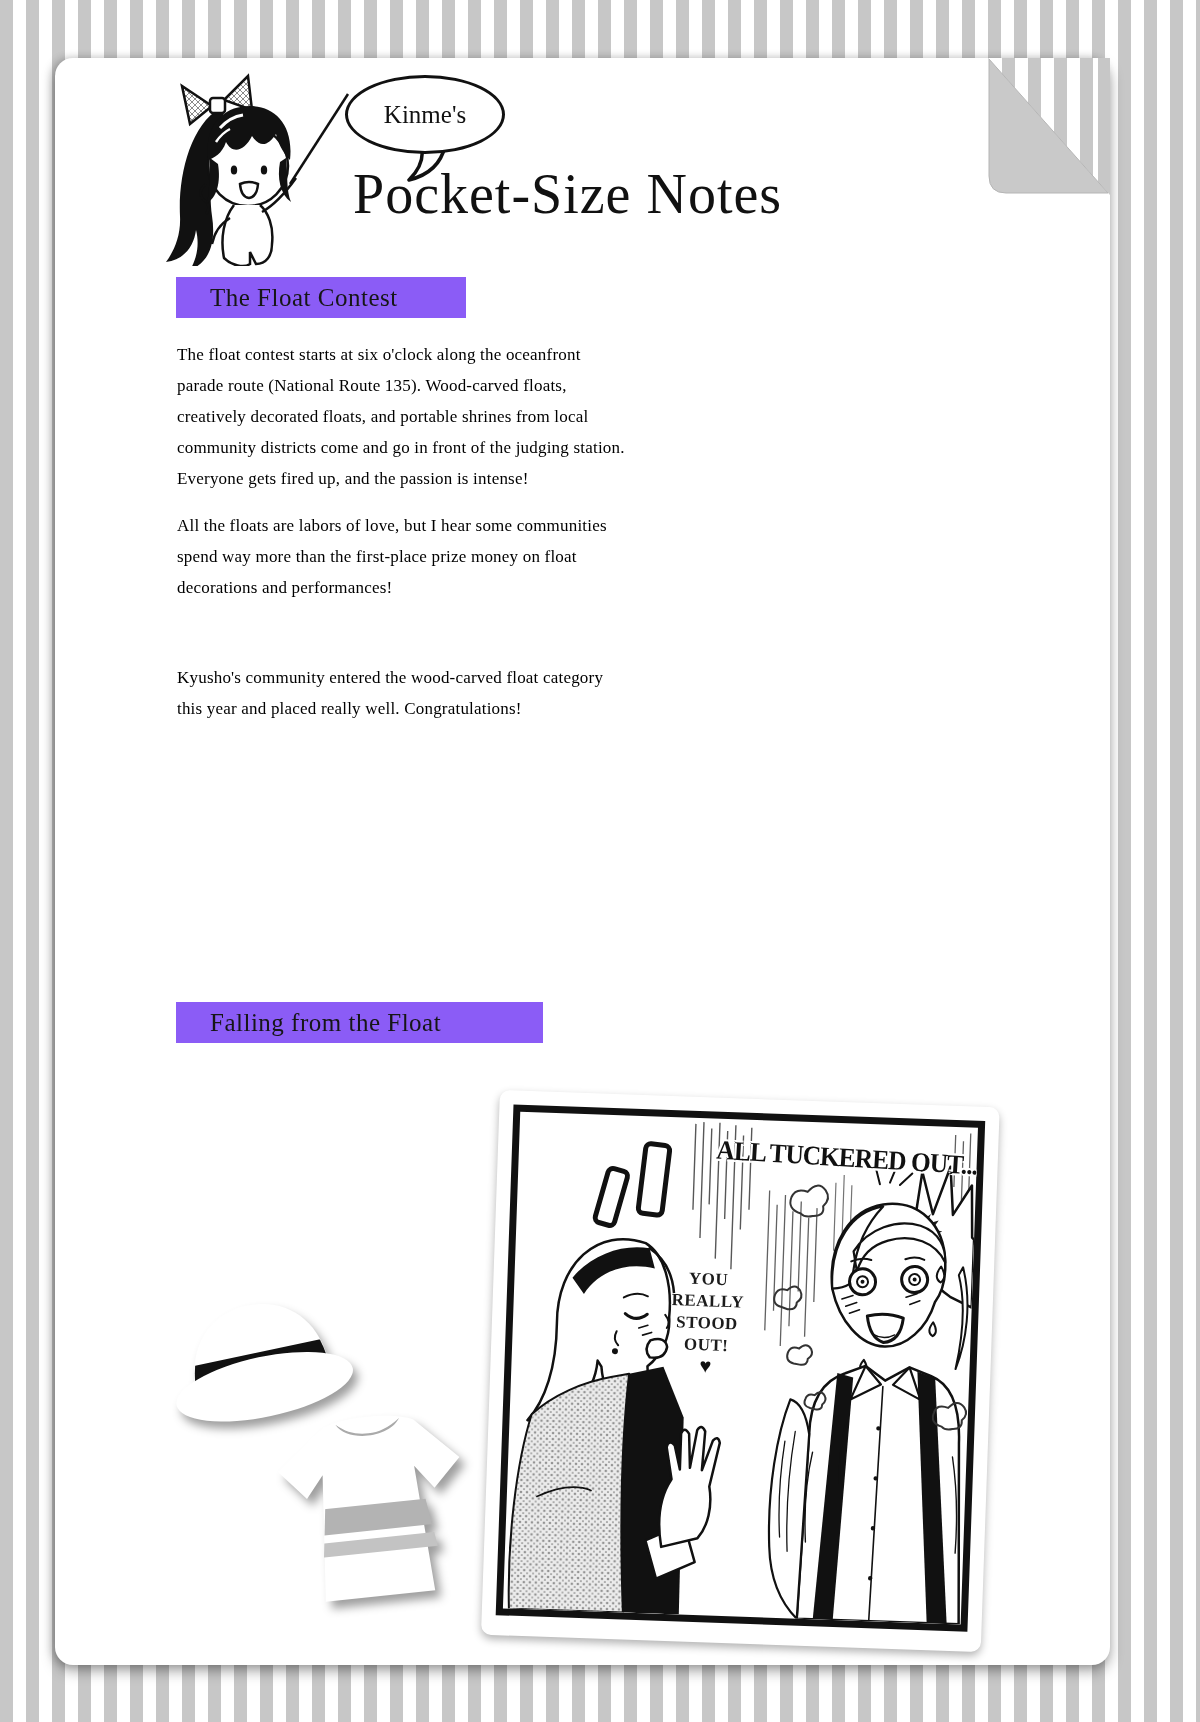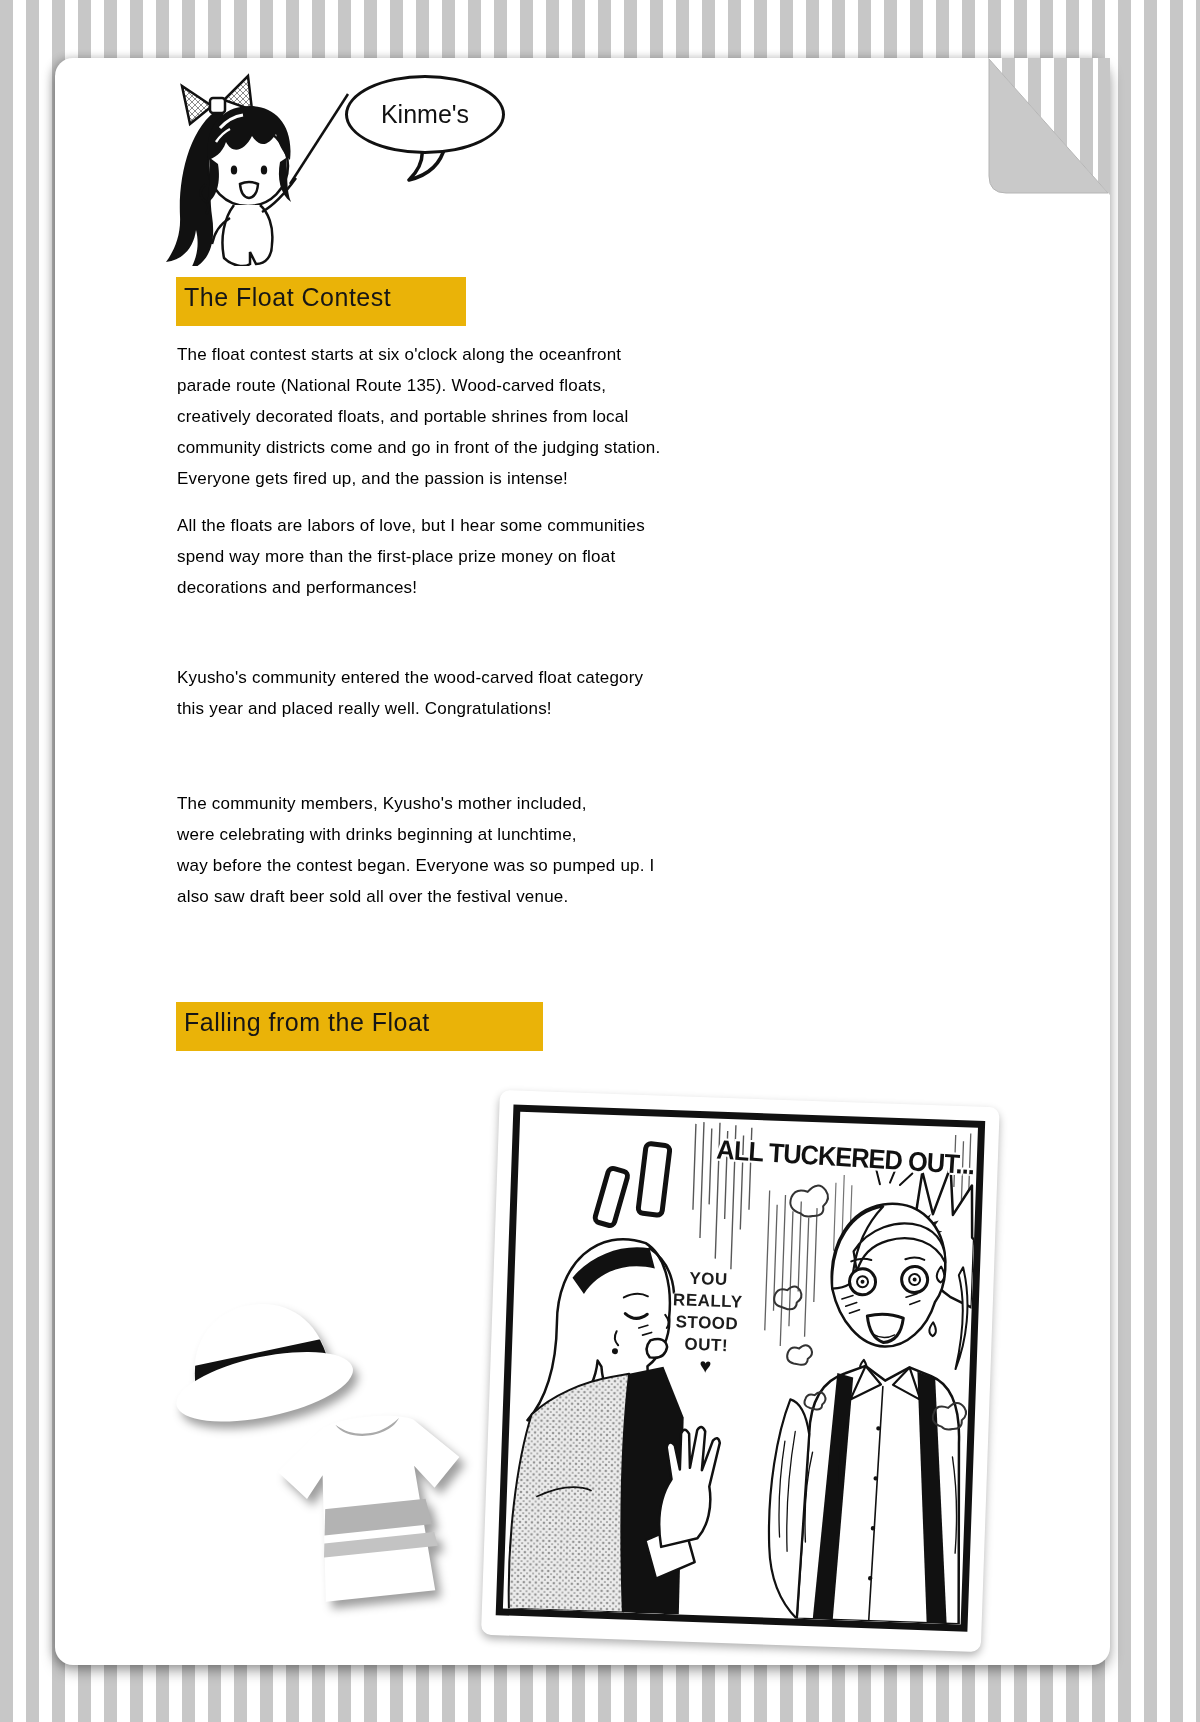--- a/index.html
+++ b/index.html
@@ -1,19 +1,19 @@
 <!DOCTYPE html>
 <html><head>
 <meta charset="utf-8">
 <style>
   html,body{margin:0;padding:0;background:#fff;}
   .stage{
     position:relative;width:1200px;height:1722px;overflow:hidden;
     background:repeating-linear-gradient(90deg,#c7c7c7 0 13px,#ffffff 13px 26px);
-    font-family:Liberation Sans, sans-serif;color:#222;
+    font-family:Liberation Serif, serif;color:#222;
   }
   .page{
     position:absolute;left:55px;top:58px;width:1055px;height:1607px;
     background:#ffffff;border-radius:18px;
     box-shadow:0 6px 14px rgba(0,0,0,.35), -3px 0 8px rgba(0,0,0,.18);
   }
   
   .fold-bg{
     position:absolute;right:0;top:0;width:122px;height:137px;
     background:repeating-linear-gradient(90deg,#c7c7c7 0 13px,#ffffff 13px 26px);
@@ -29,22 +29,22 @@
     display:flex;align-items:center;justify-content:center;
     font-size:25px;color:#111;background:#fff;z-index:2;
   }
   .bubble-tail{position:absolute;left:352px;top:86px;width:50px;height:42px;z-index:1;}
   .page-title{
     position:absolute;left:298px;top:104px;font-size:56px;color:#111;
     letter-spacing:1px;white-space:nowrap;
   }
   
   .hbox{
-    position:absolute;left:121px;height:49px;background:#eab308;
-    font-size:25px;color:#161616;line-height:41px;padding-left:8px;
+    position:absolute;left:121px;height:41px;background:#8b5cf6;
+    font-size:25px;color:#161616;line-height:41px;padding-left:34px;
     box-sizing:border-box;letter-spacing:.5px;white-space:nowrap;
   }
   .para{
     position:absolute;left:122px;width:930px;white-space:pre-line;
     font-size:17px;line-height:31px;color:#000000;letter-spacing:.2px;
   }
   
   .hat{position:absolute;left:112px;top:1236px;width:190px;height:130px;
        filter:drop-shadow(5px 7px 5px rgba(0,0,0,.38));}
   .shirt{position:absolute;left:213px;top:1350px;width:215px;height:195px;
@@ -115,37 +115,34 @@
       <path d="M112,146 C126,138 136,126 146,112" stroke="#111" stroke-width="2.5" fill="none"></path>
     </svg>
 
     <div class="bubble">
       <span>Kinme's</span>
     </div>
     <svg class="bubble-tail" viewBox="0 0 50 42">
       <path d="M14,0 C18,14 12,26 2,36 C22,31 34,20 38,2 Z" fill="#fff" stroke="#111" stroke-width="3.5" stroke-linejoin="round"></path>
       <rect x="13" y="0" width="26" height="5" fill="#fff"></rect>
     </svg>
+    <div class="page-title">Pocket-Size Notes</div>
 
     <div class="hbox" style="top:219px;width:290px;">The Float Contest</div>
     <div class="para" style="top:281px;">The float contest starts at six o'clock along the oceanfront
 parade route (National Route 135). Wood-carved floats,
 creatively decorated floats, and portable shrines from local
 community districts come and go in front of the judging station.
 Everyone gets fired up, and the passion is intense!</div>
     <div class="para" style="top:452px;">All the floats are labors of love, but I hear some communities
 spend way more than the first-place prize money on float
 decorations and performances!</div>
     <div class="para" style="top:563px;margin-top:41px;">Kyusho's community entered the wood-carved float category
 this year and placed really well. Congratulations!</div>
 
-    <div class="para" style="top:730px;">The community members, Kyusho's mother included,
-were celebrating with drinks beginning at lunchtime,
-way before the contest began. Everyone was so pumped up. I
-also saw draft beer sold all over the festival venue.</div>
 
     <div class="hbox" style="top:944px;width:367px;">Falling from the Float</div>
 
     <svg class="hat" viewBox="0 0 190 130">
       <g transform="rotate(-12 95 80)">
         <path d="M27,86 C27,34 60,10 95,10 C132,10 163,36 163,86 Z" fill="#fff"></path>
         <path d="M24,86 L166,86 L166,58 L24,58 Z M27,86 C27,34 60,10 95,10 C132,10 163,36 163,86" fill="none"></path>
         <clipPath id="crown">
             <path d="M27,90 C27,34 60,10 95,10 C132,10 163,36 163,90 Z"></path>
           </clipPath>

